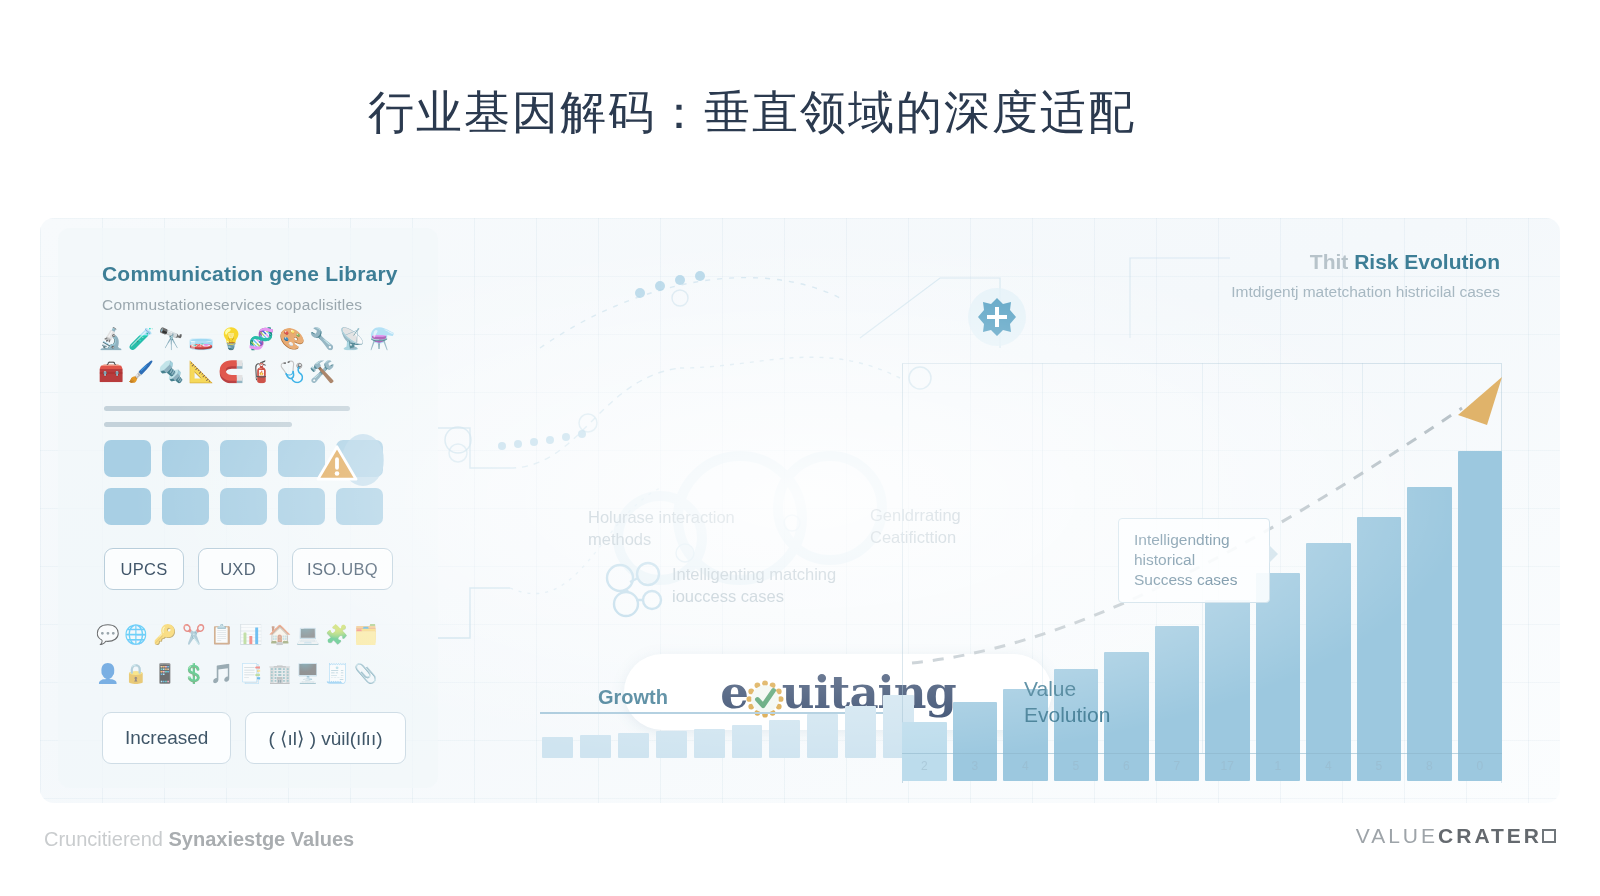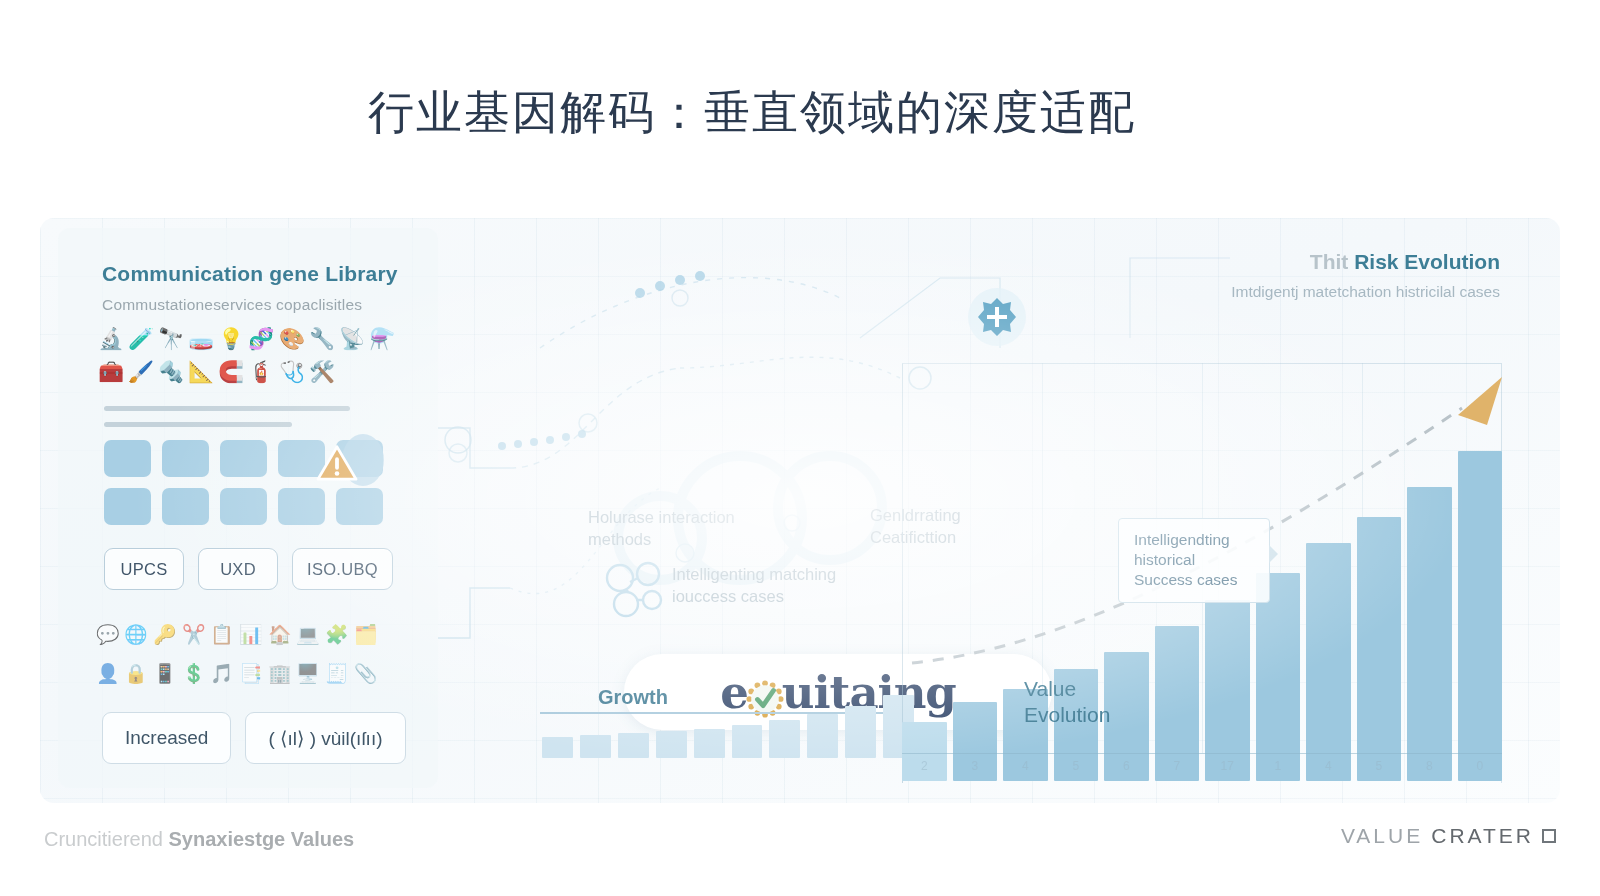--- a/index.html
+++ b/index.html
@@ -219,23 +219,23 @@
 
   
   .footer-note {
     position: absolute; left: 44px; top: 828px;
     font-size: 20px; color: #c9ccce; white-space: nowrap;
   }
   .footer-note b { color:#a9adb0; font-weight:700; }
   .brand {
     position: absolute; right: 44px; top: 824px;
     font-size: 21px; letter-spacing: 3px; color: #9ea4a9;
-    display: flex; align-items: center; gap: 8px; text-align: right;
-  }
-  .brand .b2 { color: #64696e; font-weight: 400; }
+    display: flex; align-items: center;  text-align: right;
+  }
+  .brand .b2 { color: #64696e; font-weight: 700; }
   .brand-sq { width: 14px; height: 14px; border: 2.5px solid #70767b; display:inline-block; }
 </style>
 </head>
 <body>
 
 <div class="page">
 
   <div class="title">行业基因解码：垂直领域的深度适配</div>
 
   <div class="panel">

